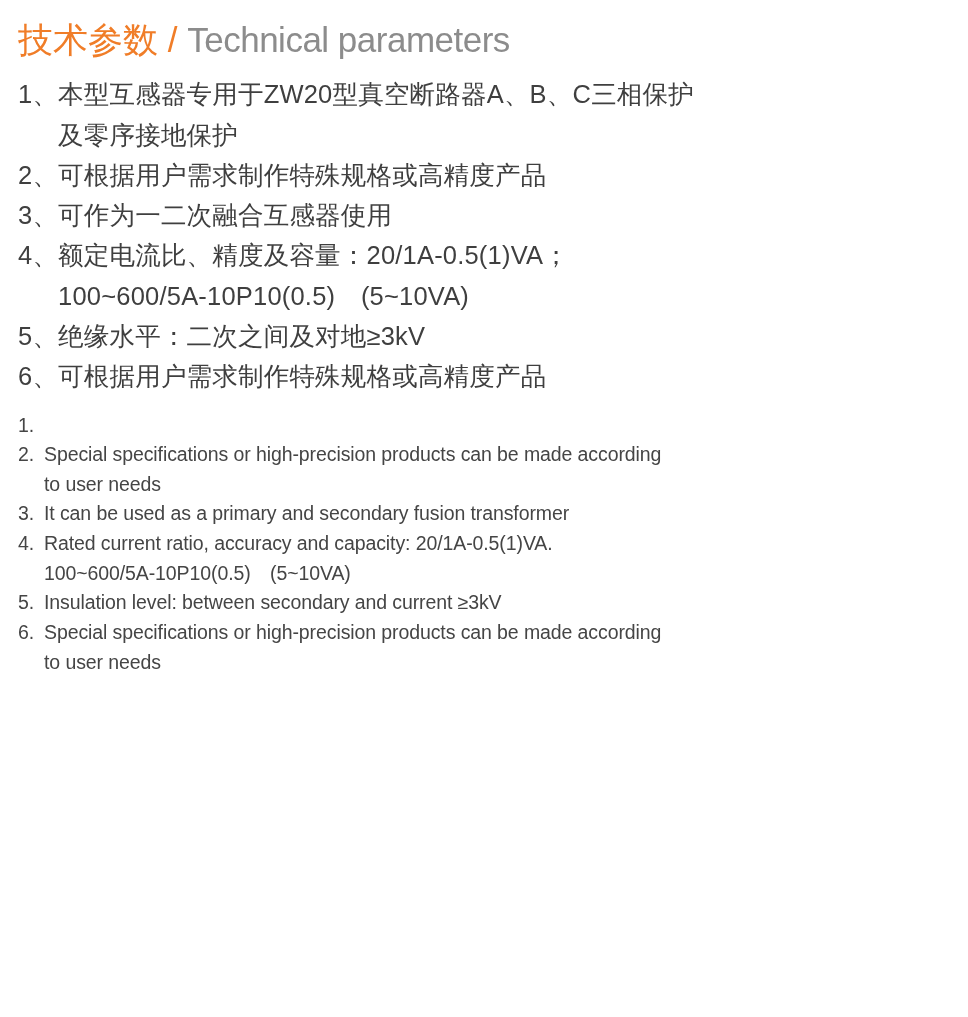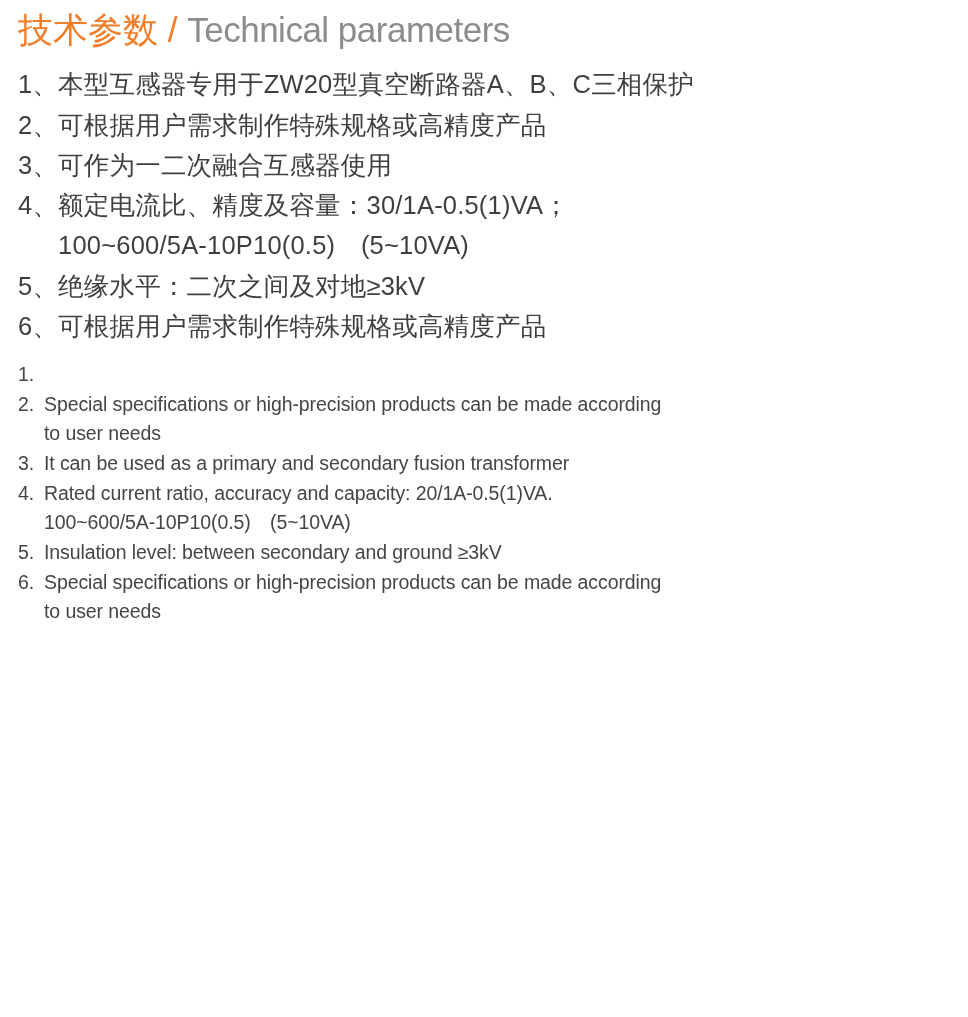--- a/index.html
+++ b/index.html
@@ -12,21 +12,21 @@
     height: 1017px;
     font-family: "Liberation Sans", sans-serif;
     color: #3c3c3c;
     overflow: hidden;
   }
   .page {
     position: relative;
     width: 968px;
     height: 1017px;
     box-sizing: border-box;
-    padding: 10px 22px 0 18px;
+    padding: 20px 22px 0 18px;
   }
 
   
   .title {
     font-size: 35px;
     line-height: 1.15;
     font-weight: 400;
     letter-spacing: 0px;
     margin: 0 0 14px 0;
     white-space: nowrap;
@@ -98,38 +98,39 @@
     <span class="zh">技术参数</span>
     <span class="sep">/</span>
     <span class="en">Technical parameters</span>
   </h1>
 
   <ul class="zh-list">
     <li>
       <span class="num">1、</span>
       <span class="body">
         <span class="l1">本型互感器专用于ZW20型真空断路器A、B、C三相保护</span>
+        <span class="l2">及零序接地保护</span>
       </span>
     </li>
     <li>
       <span class="num">2、</span>
       <span class="body">
         <span class="l1">可根据用户需求制作特殊规格或高精度产品</span>
       </span>
     </li>
     <li>
       <span class="num">3、</span>
       <span class="body">
         <span class="l1">可作为一二次融合互感器使用</span>
       </span>
     </li>
     <li>
       <span class="num">4、</span>
       <span class="body">
-        <span class="l1">额定电流比、精度及容量：30/1A-0.5(1)VA；</span>
+        <span class="l1">额定电流比、精度及容量：20/1A-0.5(1)VA；</span>
         <span class="l2">100~600/5A-10P10(0.5)　(5~10VA)</span>
       </span>
     </li>
     <li>
       <span class="num">5、</span>
       <span class="body">
         <span class="l1">绝缘水平：二次之间及对地≥3kV</span>
       </span>
     </li>
     <li>
@@ -162,21 +163,21 @@
     <li>
       <span class="num">4.</span>
       <span class="body">
         <span class="l1">Rated current ratio, accuracy and capacity: 20/1A-0.5(1)VA.</span>
         <span class="l2">100~600/5A-10P10(0.5)　(5~10VA)</span>
       </span>
     </li>
     <li>
       <span class="num">5.</span>
       <span class="body">
-        <span class="l1">Insulation level: between secondary and ground ≥3kV</span>
+        <span class="l1">Insulation level: between secondary and current ≥3kV</span>
       </span>
     </li>
     <li>
       <span class="num">6.</span>
       <span class="body">
         <span class="l1">Special specifications or high-precision products can be made according</span>
         <span class="l2">to user needs</span>
       </span>
     </li>
   </ul>

